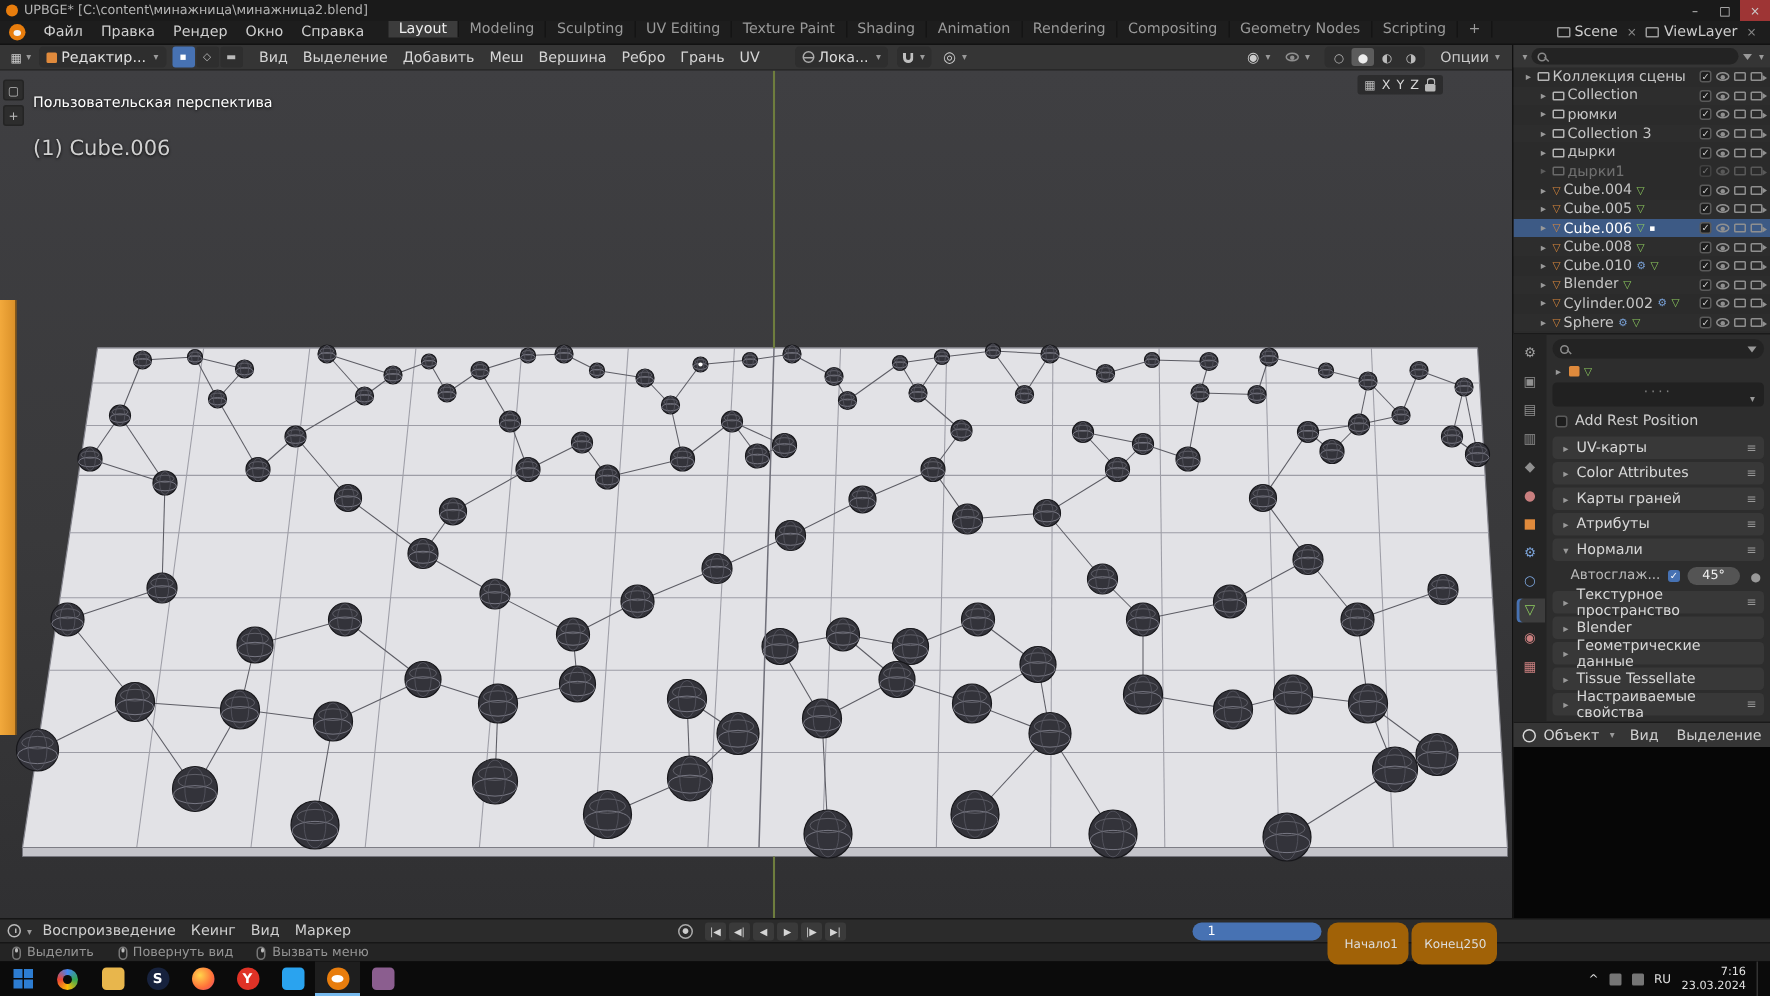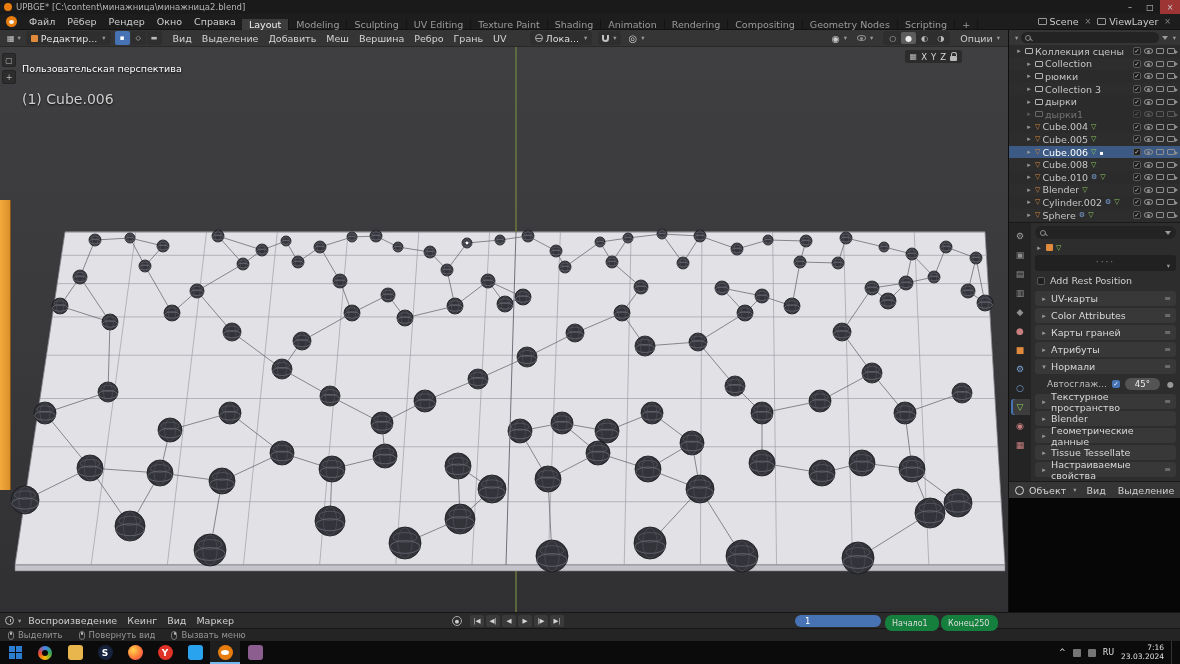--- a/index.html
+++ b/index.html
@@ -12,21 +12,21 @@
 .appicon{width:8px;height:8px;border-radius:50%;background:#e87d0d}
 .title{font-size:8.5px;color:#b5b5b5}
 .wbtns{margin-left:auto;display:flex;height:14px}
 .wb{width:20px;height:14px;font-size:8px;color:#ccc;display:flex;align-items:center;justify-content:center}
 .wb.close{background:#9e3535}
 
 .topbar{height:16px;background:#1d1d1d;display:flex;align-items:center;flex:0 0 auto;border-bottom:1px solid #121212}
 .blogo{width:11px;height:11px;border-radius:50%;background:#e87d0d;margin:0 6px;position:relative;flex:0 0 auto}
 .blogo:after{content:"";position:absolute;left:3px;top:4px;width:5px;height:4px;border-radius:50%;background:#f4f4f4}
 .mitem{padding:0 6px;color:#cfcfcf;font-size:9.5px}
-.wstabs{display:flex;height:16px;align-items:flex-end}
+.wstabs{display:flex;margin-left:10px;height:16px;align-items:flex-start}
 .wtab{padding:0 7px;display:flex;align-items:center;font-size:9.5px;color:#9a9a9a;border-right:1px solid #141414}
 .wtab.on{background:#3c3c3c;color:#f0f0f0}
 .sceneblk{margin-left:auto;display:flex;align-items:center;gap:3px;padding-right:6px;font-size:9.5px;color:#ccc}
 .sceneblk .x{color:#888;font-size:8px;margin:0 3px}
 .li-icon{width:9px;height:7px;border:1px solid #999;border-radius:1px;flex:0 0 auto}
 
 .main{flex:1;display:flex;min-height:0}
 .vpcol{width:1008px;display:flex;flex-direction:column}
 .vph{height:17px;background:#353535;display:flex;align-items:center;padding:0 4px;gap:2px;flex:0 0 auto;border-bottom:1px solid #282828}
 .hicon{display:flex;align-items:center;gap:1px;padding:0 3px;color:#ccc;font-size:8px}
@@ -109,21 +109,21 @@
 .miniview{flex:1;background:#060606}
 
 .timeline{height:16px;background:#2b2b2b;border-top:1px solid #161616;position:relative;display:flex;align-items:center;flex:0 0 auto;padding-left:5px;gap:2px}
 .i-clock{width:9px;height:9px;border:1px solid #bbb;border-radius:50%;position:relative;flex:0 0 auto}
 .i-clock:after{content:"";position:absolute;left:3.6px;top:1.5px;width:1px;height:3px;background:#bbb}
 .tlm{padding:0 5px;font-size:9.5px;color:#cfcfcf}
 .autokey{position:absolute;left:452px;top:3px;width:10px;height:10px;border:1px solid #aaa;border-radius:50%;color:#ccc;font-size:5px;display:flex;align-items:center;justify-content:center}
 .transport{position:absolute;left:470px;top:2px;display:flex;gap:2px}
 .tbtn{height:12px;min-width:14px;background:#3a3a3a;border-radius:2px;color:#d5d5d5;font-size:6.5px;display:flex;align-items:center;justify-content:center;padding:0 2px}
 .framefield{position:absolute;left:795px;top:2px;width:86px;height:12px;background:#4772b3;border-radius:7px;color:#fff;font-size:8.5px;display:flex;align-items:center;padding-left:10px}
-.sefield{position:absolute;top:2px;height:16px;background:#15803d;border-radius:7px;color:#ddd;font-size:8px;display:flex;align-items:center;justify-content:flex-start;padding:0 7px}
+.sefield{position:absolute;top:2px;height:28px;background:#a16207;border-radius:7px;color:#ddd;font-size:8px;display:flex;align-items:center;justify-content:flex-end;padding:0 7px}
 .sefield.s{left:885px;width:54px}
 .sefield.e{left:941px;width:57px}
 
 .statusbar{height:13px;background:#242424;border-top:1px solid #161616;display:flex;align-items:center;padding:0 8px;gap:16px;flex:0 0 auto;font-size:8.5px;color:#969696}
 .sbitem{display:flex;align-items:center;gap:4px}
 .mouse{width:6px;height:9px;border:1px solid #777;border-radius:3px;position:relative;flex:0 0 auto}
 .mouse:before{content:"";position:absolute;width:2px;height:3px;background:#bbb;top:0.5px;border-radius:1px}
 .mouse.l:before{left:0.5px}.mouse.m:before{left:1.5px}.mouse.r:before{right:0.5px}
 .sbright{margin-left:auto;white-space:nowrap;color:#8d8d8d}
 
@@ -162,21 +162,21 @@
       <span class="wb">–</span>
       <span class="wb">□</span>
       <span class="wb close">×</span>
     </div>
   </div>
 
   <div class="topbar">
     <span class="blogo"></span>
     <div class="menus" id="mainMenus" style="display:flex">
         <span class="mitem">Файл</span>
-        <span class="mitem">Рёбер</span>
+        <span class="mitem">Правка</span>
         <span class="mitem">Рендер</span>
         <span class="mitem">Окно</span>
         <span class="mitem">Справка</span>
       </div>
     <div class="wstabs" id="wsTabs">
         <span class="wtab on">Layout</span>
         <span class="wtab ">Modeling</span>
         <span class="wtab ">Sculpting</span>
         <span class="wtab ">UV Editing</span>
         <span class="wtab ">Texture Paint</span>

